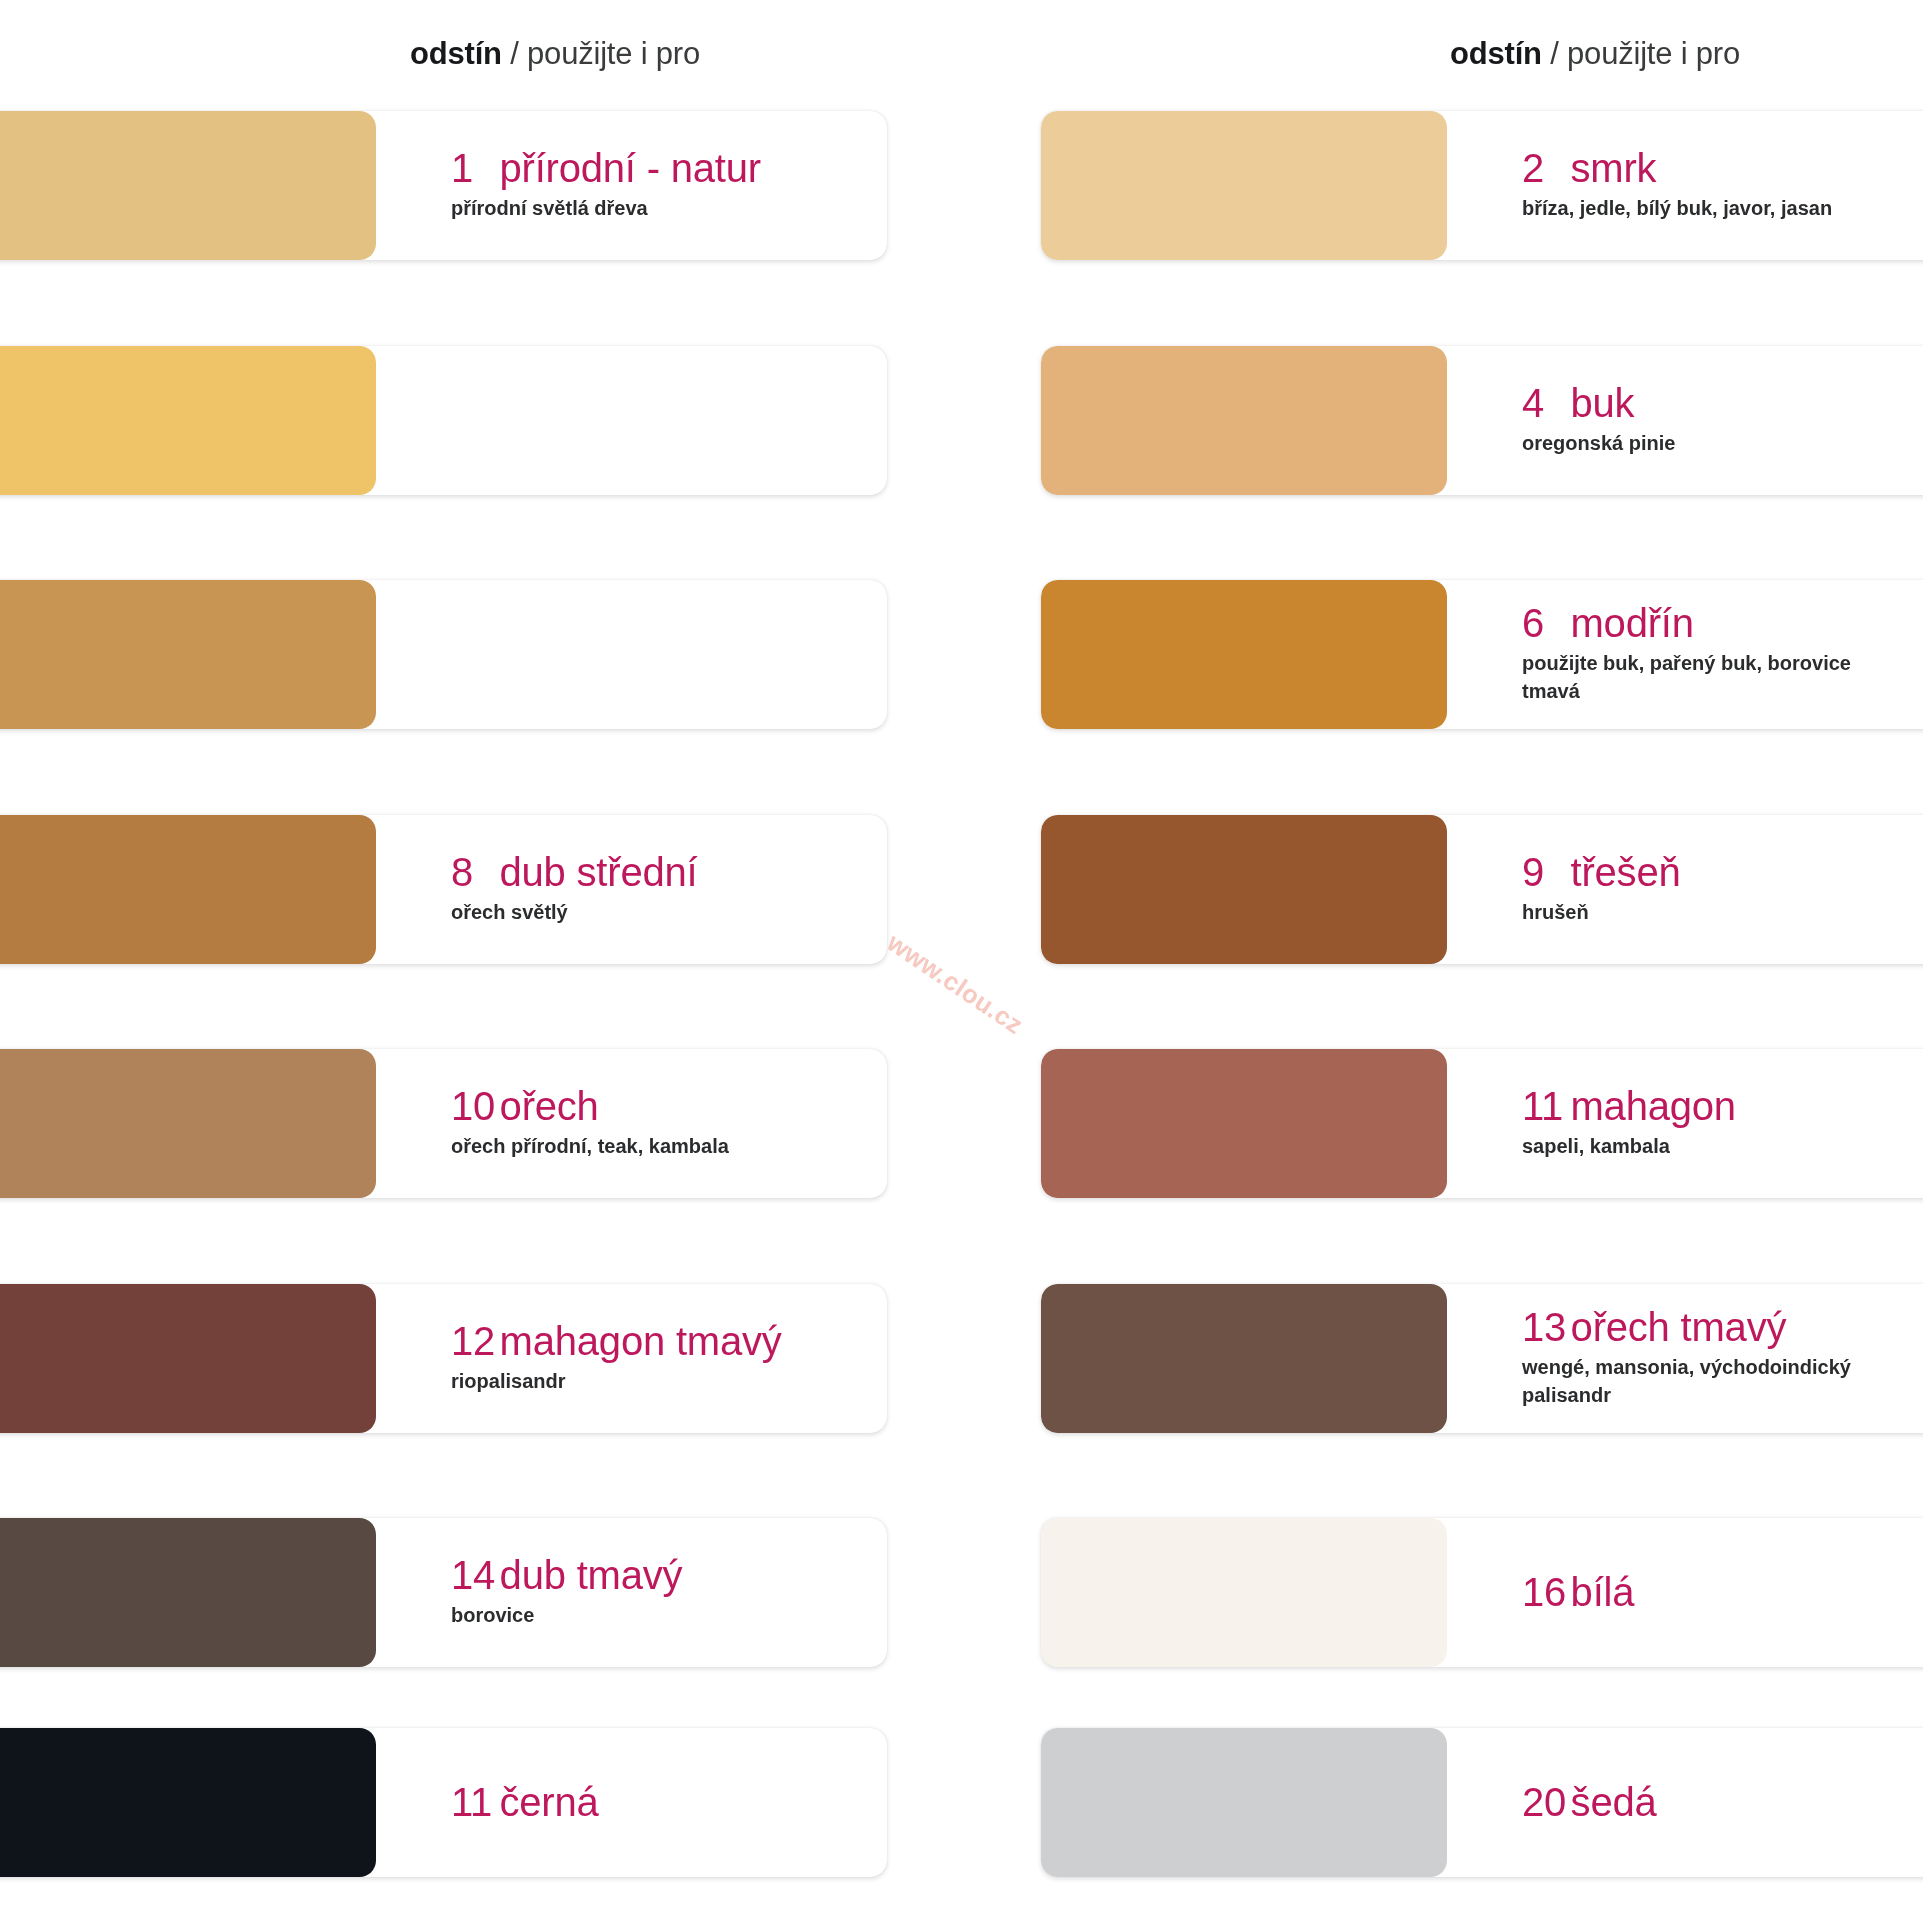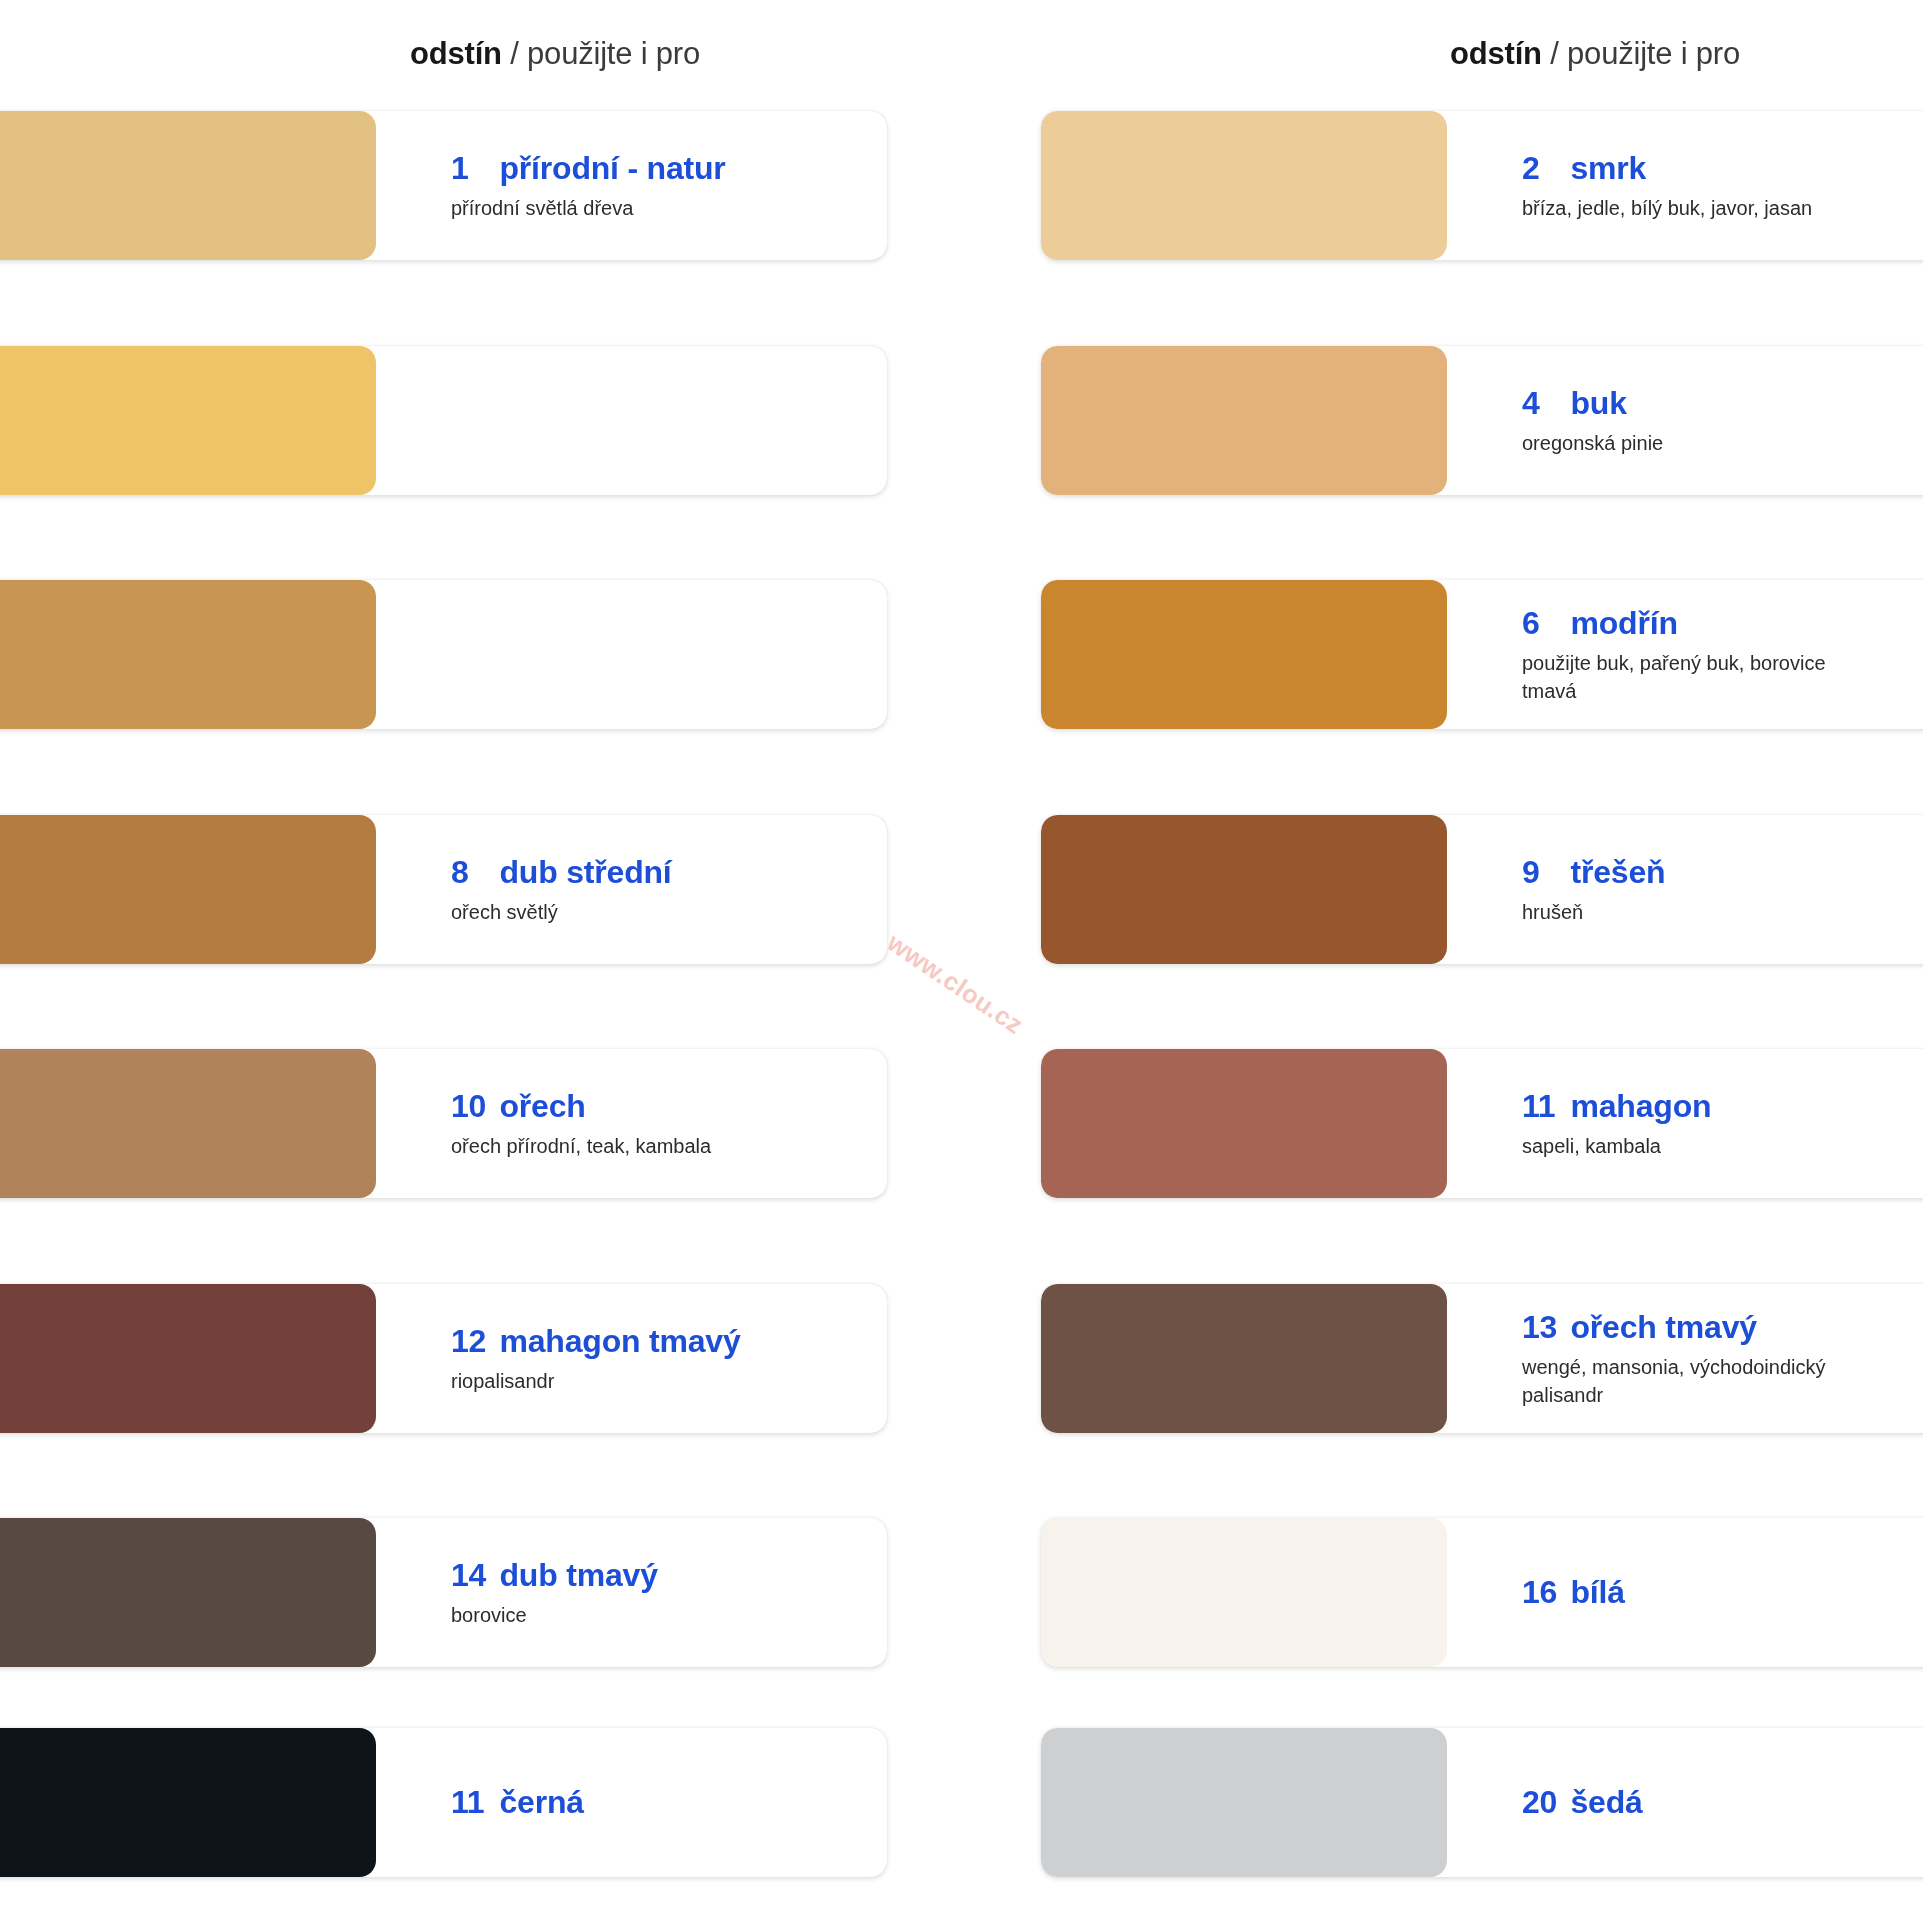--- a/index.html
+++ b/index.html
@@ -89,35 +89,35 @@
 
   .card-text {
     flex: 1 1 auto;
     position: relative;
     padding-left: 75px;
     display: flex;
     flex-direction: column;
     justify-content: center;
   }
   .card-title {
-    font-size: 32px;
-    font-weight: 700;
-    color: #1d4ed8;
+    font-size: 40px;
+    font-weight: 400;
+    color: #be185d;
     line-height: 39px;
     letter-spacing: -0.2px;
     white-space: nowrap;
   }
   .card-title .num {
     display: inline-block;
     min-width: 44px;
     margin-right: 4.5px;
   }
   .card-sub {
     font-size: 20px;
-    font-weight: 400;
+    font-weight: 700;
     color: #2b2c2e;
     line-height: 28px;
     margin-top: 5.3px;
     max-width: 353px;
   }
 
   
   .watermark {
     position: absolute;
     left: 898px;

